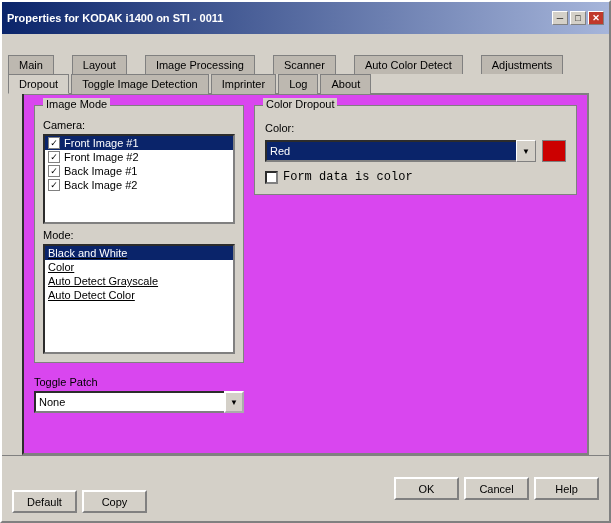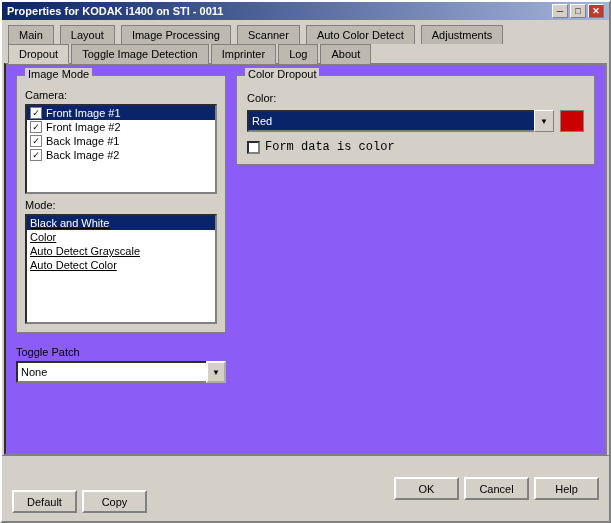--- a/index.html
+++ b/index.html
@@ -21,21 +21,21 @@
       display: flex;
       flex-direction: column;
     }
     .title-bar {
       background: linear-gradient(to right, #0a246a, #a6b5da);
       color: white;
       padding: 3px 5px;
       display: flex;
       justify-content: space-between;
       align-items: center;
-      height: 18px;
+      height: 32px;
       flex-shrink: 0;
     }
     .title-bar-text {
       font-size: 11px;
       font-weight: bold;
     }
     .title-bar-controls {
       display: flex;
       gap: 2px;
     }
@@ -55,22 +55,22 @@
       cursor: pointer;
       color: #000;
     }
     .close-btn {
       background: #c0392b;
       color: white;
       font-weight: bold;
     }
     .tab-row {
       display: flex;
-      padding: 4px 6px 0 6px;
-      gap: 6px;
+      padding: 20px 6px 0 6px;
+      gap: 18px;
       flex-shrink: 0;
     }
     .tab {
       padding: 3px 10px;
       border: 1px solid #808080;
       border-bottom: none;
       background: #bdb8b0;
       cursor: pointer;
       font-size: 11px;
       position: relative;
@@ -93,23 +93,23 @@
       top: 1px;
     }
     .tab2.active {
       background: #d4d0c8;
       border-bottom: 1px solid #d4d0c8;
       z-index: 2;
     }
     .tab-border {
       border: 2px inset #808080;
       border-top: 2px solid #808080;
-      background: #8b5cf6;
+      background: #d946ef;
       flex: 1;
-      margin: 0 2px;
+      margin: 0 20px;
       padding: 10px;
       display: flex;
       flex-direction: column;
       overflow: hidden;
     }
     .content-area {
       display: flex;
       gap: 10px;
       flex: 1;
     }

